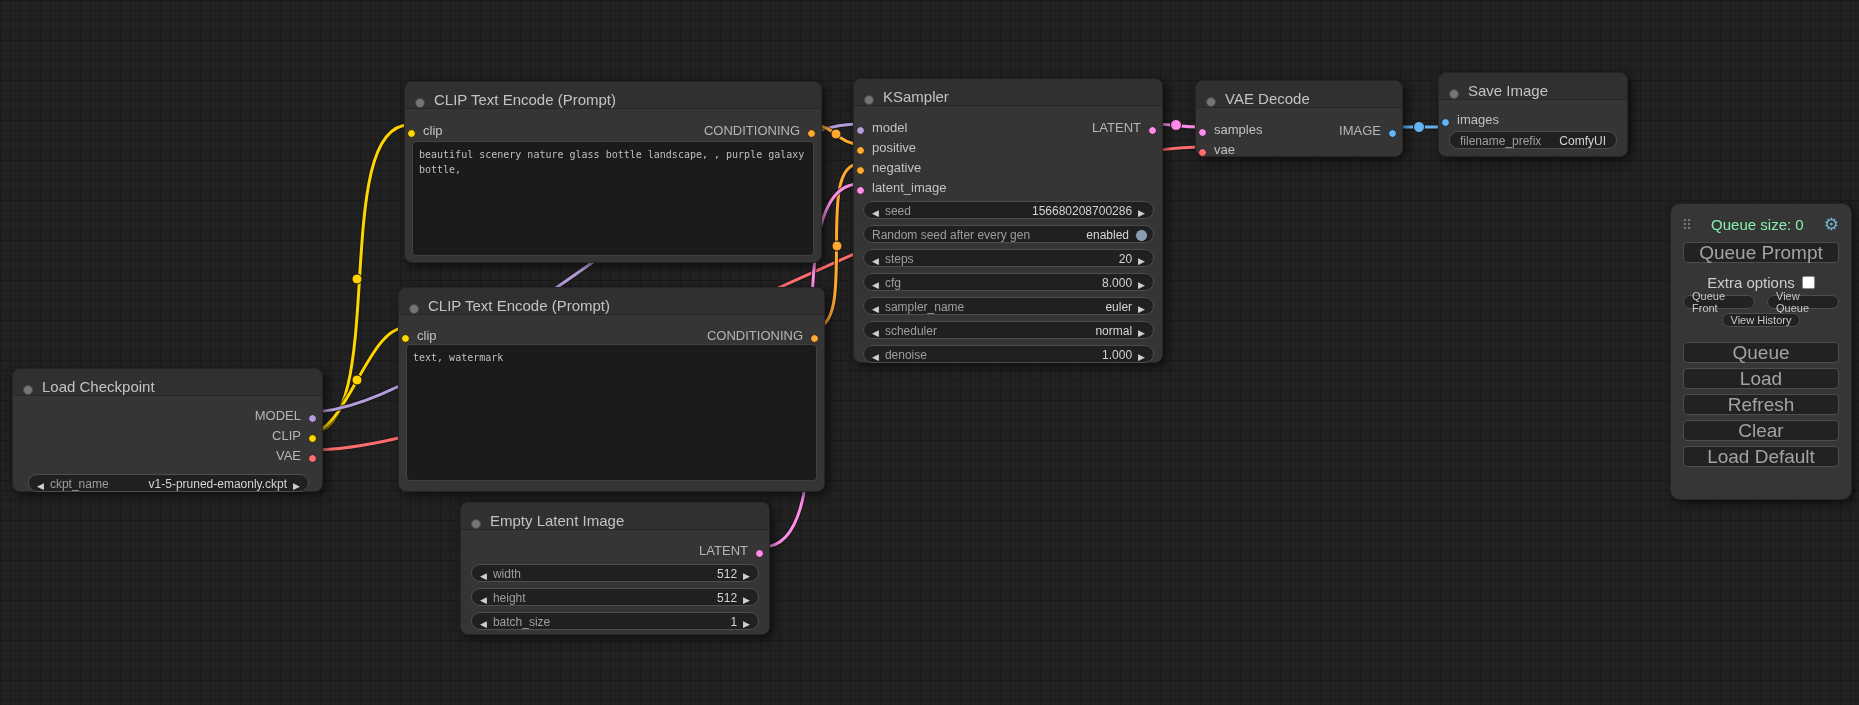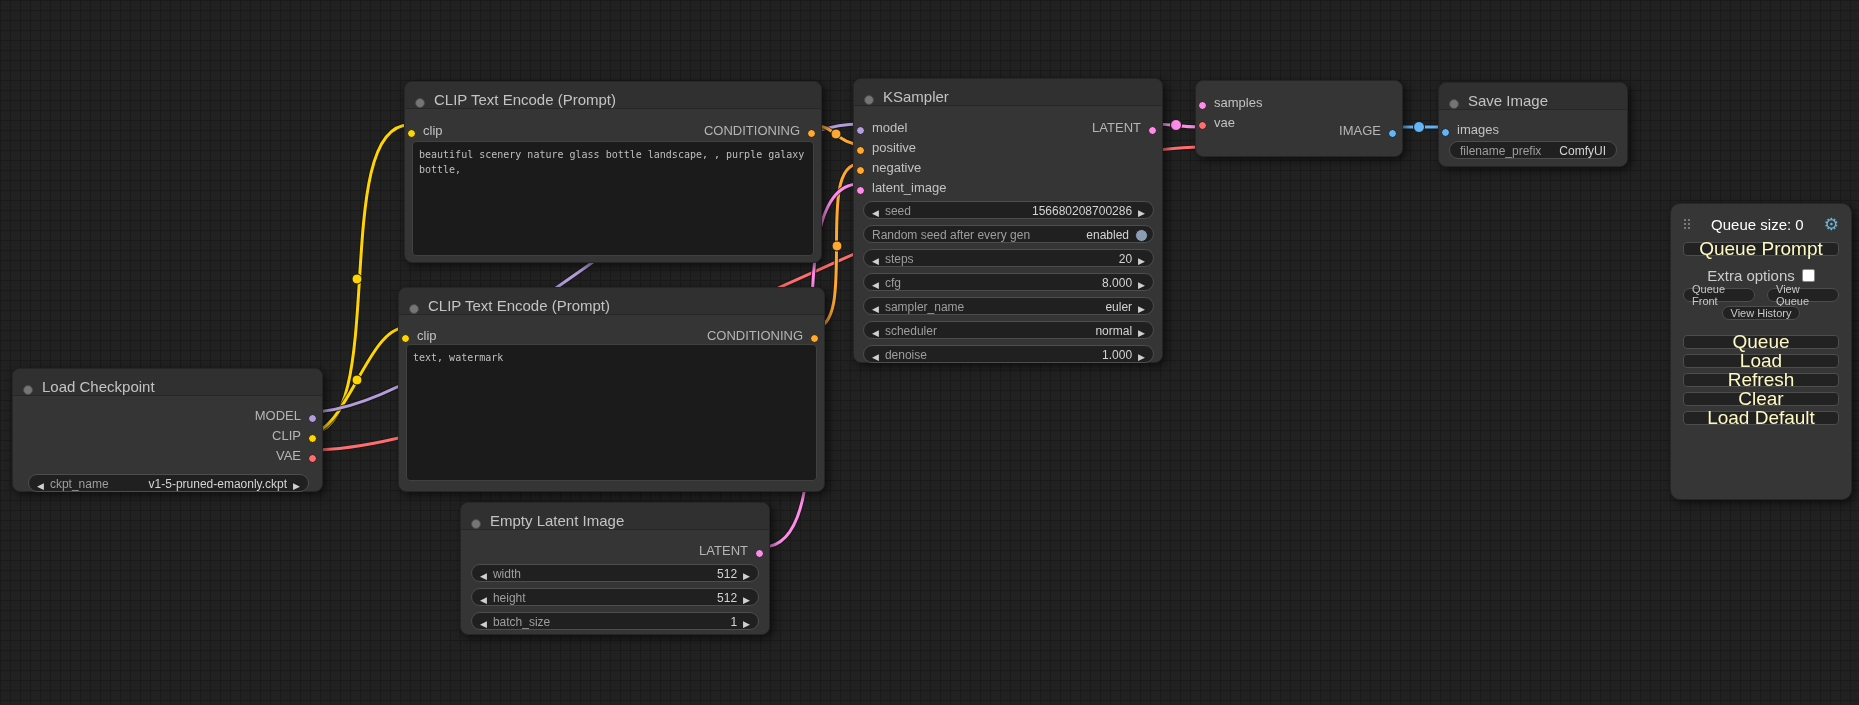--- a/index.html
+++ b/index.html
@@ -71,40 +71,40 @@
   #n-latent .row.out{margin-top:8px}
   #n-latent .widget{margin:6px 10px 0 10px}
   #n-ksampler{left:853px;top:78px;width:310px;height:285px}
   #n-ksampler .ins{margin-top:9px}
   #n-ksampler .out-abs{position:absolute;right:0;top:36px;width:120px}
   #n-ksampler .widget{margin:6px 8px 0 9px}
   #n-ksampler .widget:first-of-type{margin-top:7px}
   #n-vae{left:1195px;top:80px;width:208px;height:77px}
   #n-vae .ins{margin-top:9px}
   #n-vae .out-abs{position:absolute;right:0;top:37px;width:100px}
-  #n-save{left:1438px;top:82px;width:190px;height:85px}
+  #n-save{left:1438px;top:72px;width:190px;height:85px}
   #n-save .ins{margin-top:7px}
   #n-save .widget{margin:4px 10px 0 10px;justify-content:center}
   #n-save .widget .wlabel{margin:0}
   #n-save .widget .wvalue{margin-left:12px}
   
   #queue{
     position:absolute;z-index:3;left:1670px;top:203px;width:182px;height:297px;
     background:#363636;border:1px solid #262626;border-radius:10px;
     box-shadow:3px 3px 10px rgba(0,0,0,.6);padding:8px 12px 0 12px;
   }
   .q-top{display:flex;align-items:center;height:24px;margin-bottom:6px}
   .q-handle{width:8px;height:12px;flex:0 0 auto;
     background-image:radial-gradient(#808080 1.2px, transparent 1.3px);
     background-size:4px 4px;opacity:.9}
-  .q-size{flex:1;text-align:center;color:#ffffff;font-size:15px}
+  .q-size{flex:1;text-align:center;color:#86efac;font-size:15px}
   .q-gear{color:var(--c-gear);font-size:17px;line-height:1;flex:0 0 auto}
   .q-btn{
-    width:100%;height:14px;background:#222;border:1px solid #4d4d4d;border-radius:4px;
-    color:#fef9c3;font-size:19px;display:flex;align-items:center;justify-content:center;
+    width:100%;height:21px;background:#222;border:1px solid #4d4d4d;border-radius:4px;
+    color:#a3a3a3;font-size:19px;display:flex;align-items:center;justify-content:center;
     font-family:"Liberation Sans", sans-serif;
   }
   .q-btn.small{height:14px;font-size:11px;border-radius:7px;color:#c9c9c9;width:auto;padding:0 8px}
   .q-extra{display:flex;align-items:center;justify-content:center;gap:7px;color:#cccccc;font-size:15px;height:18px;margin-top:10px}
   .q-check{width:13px;height:13px;background:#ffffff;border-radius:2px;border:1px solid #888}
   .q-smallrow{display:flex;gap:12px;margin-top:4px}
   .q-smallrow .q-btn.small{flex:1}
   .q-center{display:flex;justify-content:center;margin-top:4px}
   .q-stack{margin-top:15px;display:flex;flex-direction:column;gap:5px}
 </style>
@@ -306,20 +306,24 @@
   </div>
   <div class="widget">
     <span class="arr">◀</span>
     <span class="wlabel">denoise</span>
     <span class="wvalue">1.000</span>
     <span class="arr">▶</span>
   </div>
 </div>
 
 <div class="node" id="n-vae">
+  <div class="title">
+    <span class="tdot"></span>
+    <span>VAE Decode</span>
+  </div>
   <div class="out-abs">
     <div class="row out">
         <span>IMAGE</span>
         <span class="pdot c-image"></span>
       </div>
   </div>
   <div class="ins">
     <div class="row in">
         <span class="pdot c-latent"></span>
         <span>samples</span>

